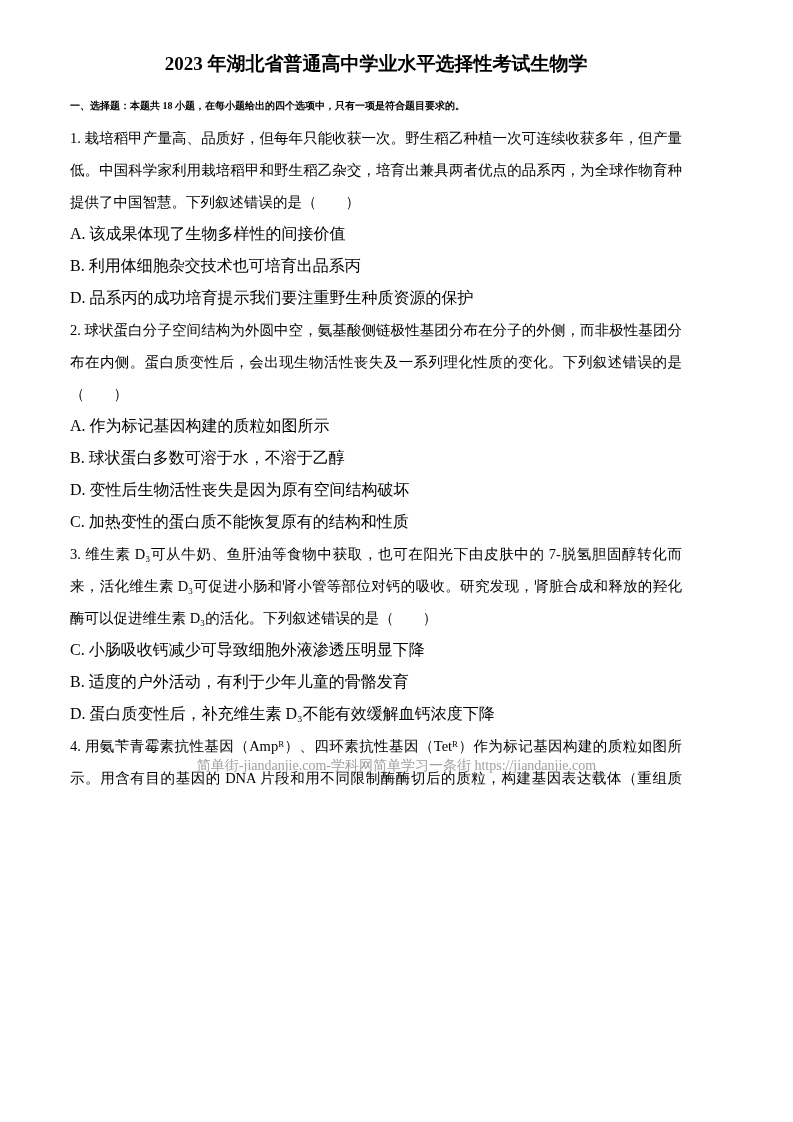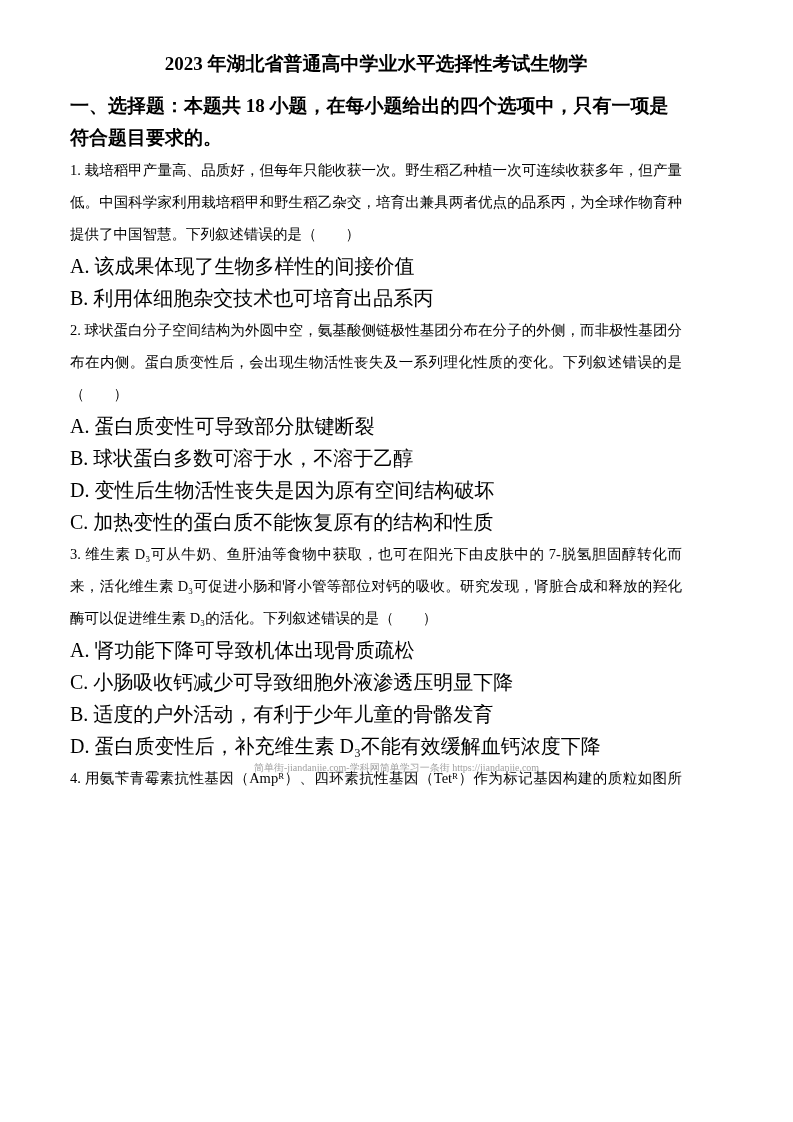--- a/index.html
+++ b/index.html
@@ -18,32 +18,32 @@
     border-radius: 28px;
   }
   .title {
     text-align: center;
     font-size: 19px;
     font-weight: bold;
     line-height: 28px;
     margin-bottom: 12px;
   }
   .section-header {
-    font-size: 19px;
+    font-size: 10px;
     font-weight: bold;
     line-height: 32px;
   }
   .question p { margin: 0; }
   .stem {
     font-size: 14.5px;
     line-height: 32px;
     text-align: justify;
   }
   .option {
-    font-size: 20px;
+    font-size: 16px;
     line-height: 32px;
   }
   .diagram {
     margin-top: 6px;
     margin-left: 0;
   }
   .diagram svg { display: block; }
   .ring { fill: none; stroke: #000; stroke-width: 1.3; }
   .tick { stroke: #000; stroke-width: 1.1; }
   .leader { stroke: #000; stroke-width: 1; }
@@ -63,50 +63,50 @@
     font-family: "Liberation Serif", "DejaVu Serif", serif;
     font-size: 15px;
     fill: #000;
   }
   .arrow { fill: #000; stroke: none; }
   .arrow-arc { fill: none; stroke: #000; stroke-width: 9; }
   .footer {
     position: absolute;
     left: 0; right: 0; bottom: 12px;
     text-align: center;
-    font-size: 10px;
+    font-size: 14px;
     color: #a0a0a0;
   }
 </style>
 </head>
 <body>
 
 <div class="page">
 
   <div class="title">2023 年湖北省普通高中学业水平选择性考试生物学</div>
 
   <div class="section-header">一、选择题：本题共 18 小题，在每小题给出的四个选项中，只有一项是符合题目要求的。</div>
 
   <div class="question">
     <p class="stem">1. 栽培稻甲产量高、品质好，但每年只能收获一次。野生稻乙种植一次可连续收获多年，但产量低。中国科学家利用栽培稻甲和野生稻乙杂交，培育出兼具两者优点的品系丙，为全球作物育种提供了中国智慧。下列叙述错误的是（　　）</p>
     <p class="option">A. 该成果体现了生物多样性的间接价值</p>
     <p class="option">B. 利用体细胞杂交技术也可培育出品系丙</p>
+    <p class="option">D. 品系丙的成功培育提示我们要注重野生种质资源的保护</p>
   </div>
 
   <div class="question">
     <p class="stem">2. 球状蛋白分子空间结构为外圆中空，氨基酸侧链极性基团分布在分子的外侧，而非极性基团分布在内侧。蛋白质变性后，会出现生物活性丧失及一系列理化性质的变化。下列叙述错误的是（　　）</p>
-    <p class="option">A. 蛋白质变性可导致部分肽键断裂</p>
+    <p class="option">A. 作为标记基因构建的质粒如图所示</p>
     <p class="option">B. 球状蛋白多数可溶于水，不溶于乙醇</p>
     <p class="option">D. 变性后生物活性丧失是因为原有空间结构破坏</p>
     <p class="option">C. 加热变性的蛋白质不能恢复原有的结构和性质</p>
   </div>
 
   <div class="question">
     <p class="stem">3. 维生素 D₃可从牛奶、鱼肝油等食物中获取，也可在阳光下由皮肤中的 7-脱氢胆固醇转化而来，活化维生素 D₃可促进小肠和肾小管等部位对钙的吸收。研究发现，肾脏合成和释放的羟化酶可以促进维生素 D₃的活化。下列叙述错误的是（　　）</p>
-    <p class="option">A. 肾功能下降可导致机体出现骨质疏松</p>
     <p class="option">C. 小肠吸收钙减少可导致细胞外液渗透压明显下降</p>
     <p class="option">B. 适度的户外活动，有利于少年儿童的骨骼发育</p>
     <p class="option">D. 蛋白质变性后，补充维生素 D₃不能有效缓解血钙浓度下降</p>
   </div>
 
   <div class="question">
     <p class="stem">4. 用氨苄青霉素抗性基因（Ampᴿ）、四环素抗性基因（Tetᴿ）作为标记基因构建的质粒如图所示。用含有目的基因的 DNA 片段和用不同限制酶酶切后的质粒，构建基因表达载体（重组质粒），并转化到受体菌中。下列叙述错误的是（　　）</p>
   </div>
 
   <div class="diagram">

